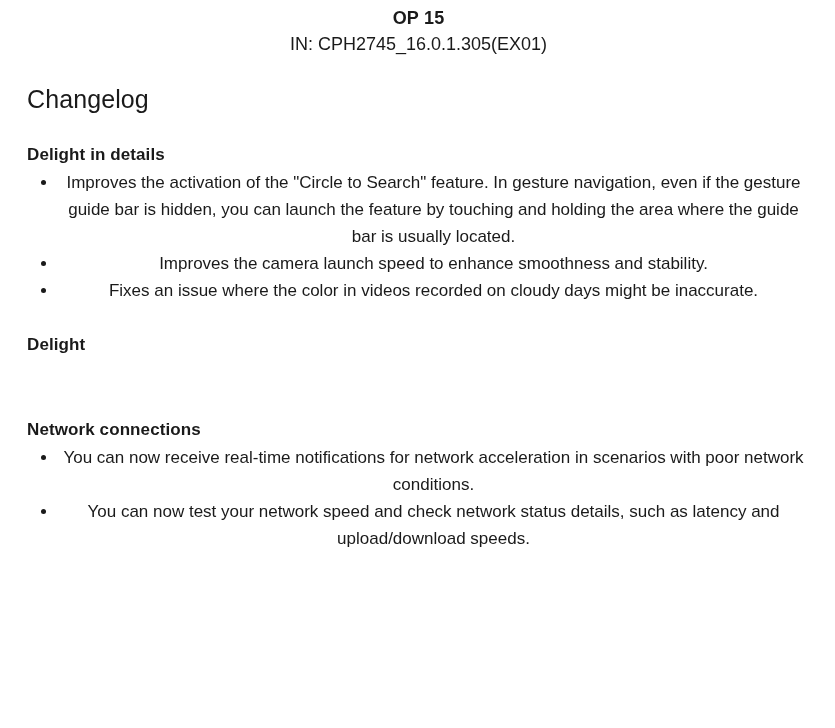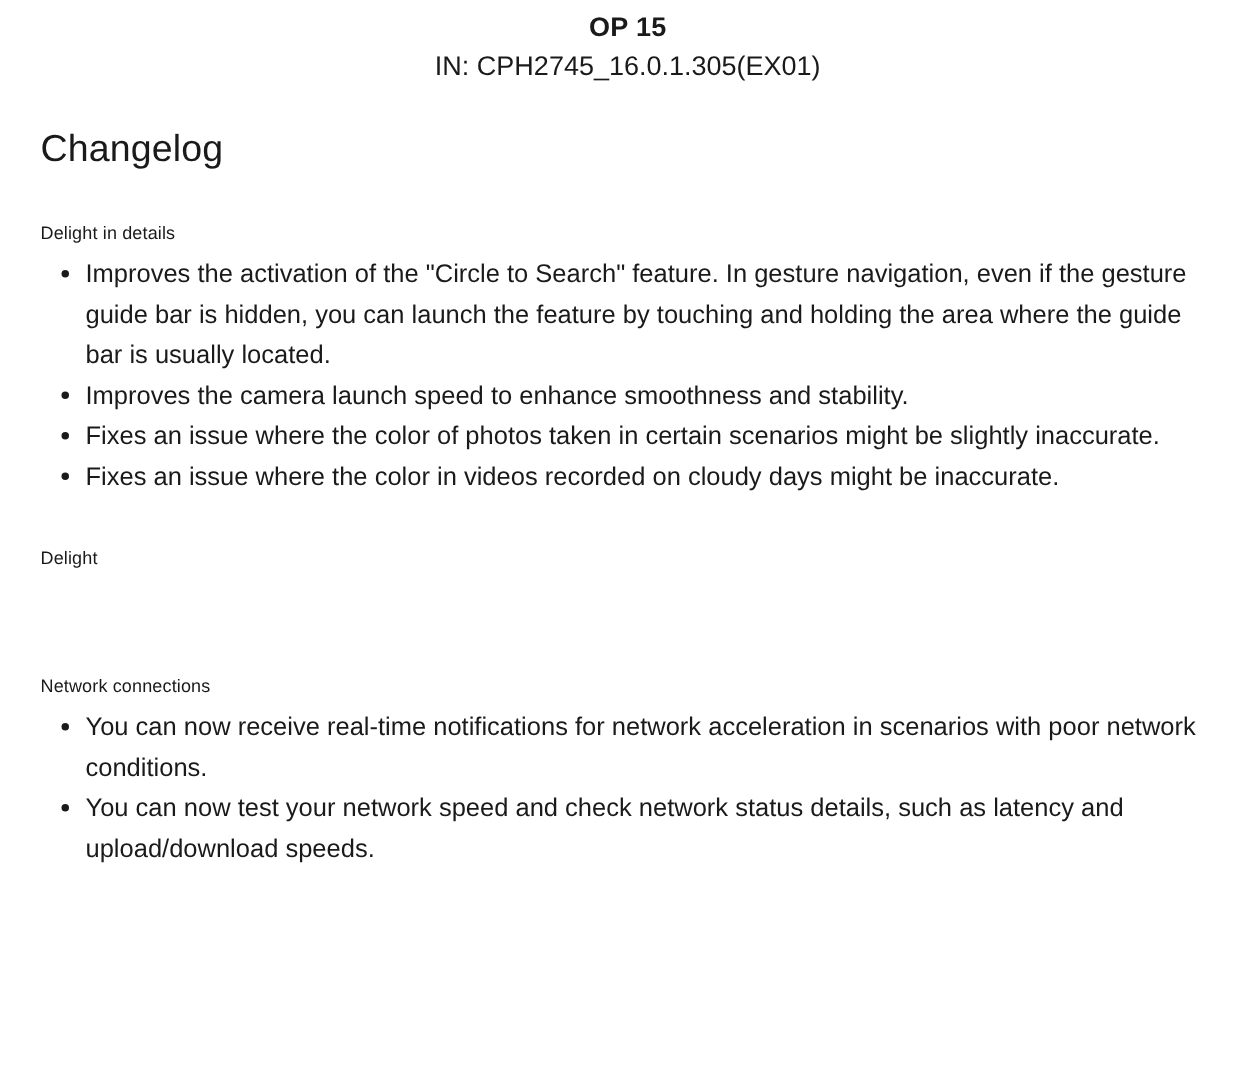--- a/index.html
+++ b/index.html
@@ -32,30 +32,31 @@
   h1.page-title {
     font-size: 25px;
     line-height: 30px;
     font-weight: 400;
     margin: 27px 0 0 0;
     letter-spacing: 0.1px;
   }
   .section { margin-top: 29px; }
   .section.gap-large { margin-top: 61px; }
   .section h2 {
-    font-size: 12px;
+    font-size: 17px;
     line-height: 24px;
-    font-weight: 400;
+    font-weight: 700;
     margin: 0;
     letter-spacing: 0.1px;
   }
   .section ul {
     list-style: none;
     margin: 2px 0 0 0;
     padding: 0;
+    text-align: center;
   }
   .section li {
     position: relative;
     padding-left: 30px;
     font-size: 17px;
     line-height: 27px;
   }
   .section li::before {
     content: "";
     position: absolute;
@@ -77,21 +78,20 @@
     <div class="doc-subtitle">IN: CPH2745_16.0.1.305(EX01)</div>
   </div>
 
   <h1 class="page-title">Changelog</h1>
 
   <div class="section">
     <h2>Delight in details</h2>
     <ul>
       <li>Improves the activation of the "Circle to Search" feature. In gesture navigation, even if the gesture guide bar is hidden, you can launch the feature by touching and holding the area where the guide bar is usually located.</li>
       <li>Improves the camera launch speed to enhance smoothness and stability.</li>
-      <li>Fixes an issue where the color of photos taken in certain scenarios might be slightly inaccurate.</li>
       <li>Fixes an issue where the color in videos recorded on cloudy days might be inaccurate.</li>
     </ul>
   </div>
 
   <div class="section">
     <h2>Delight</h2>
   </div>
 
   <div class="section gap-large">
     <h2>Network connections</h2>

